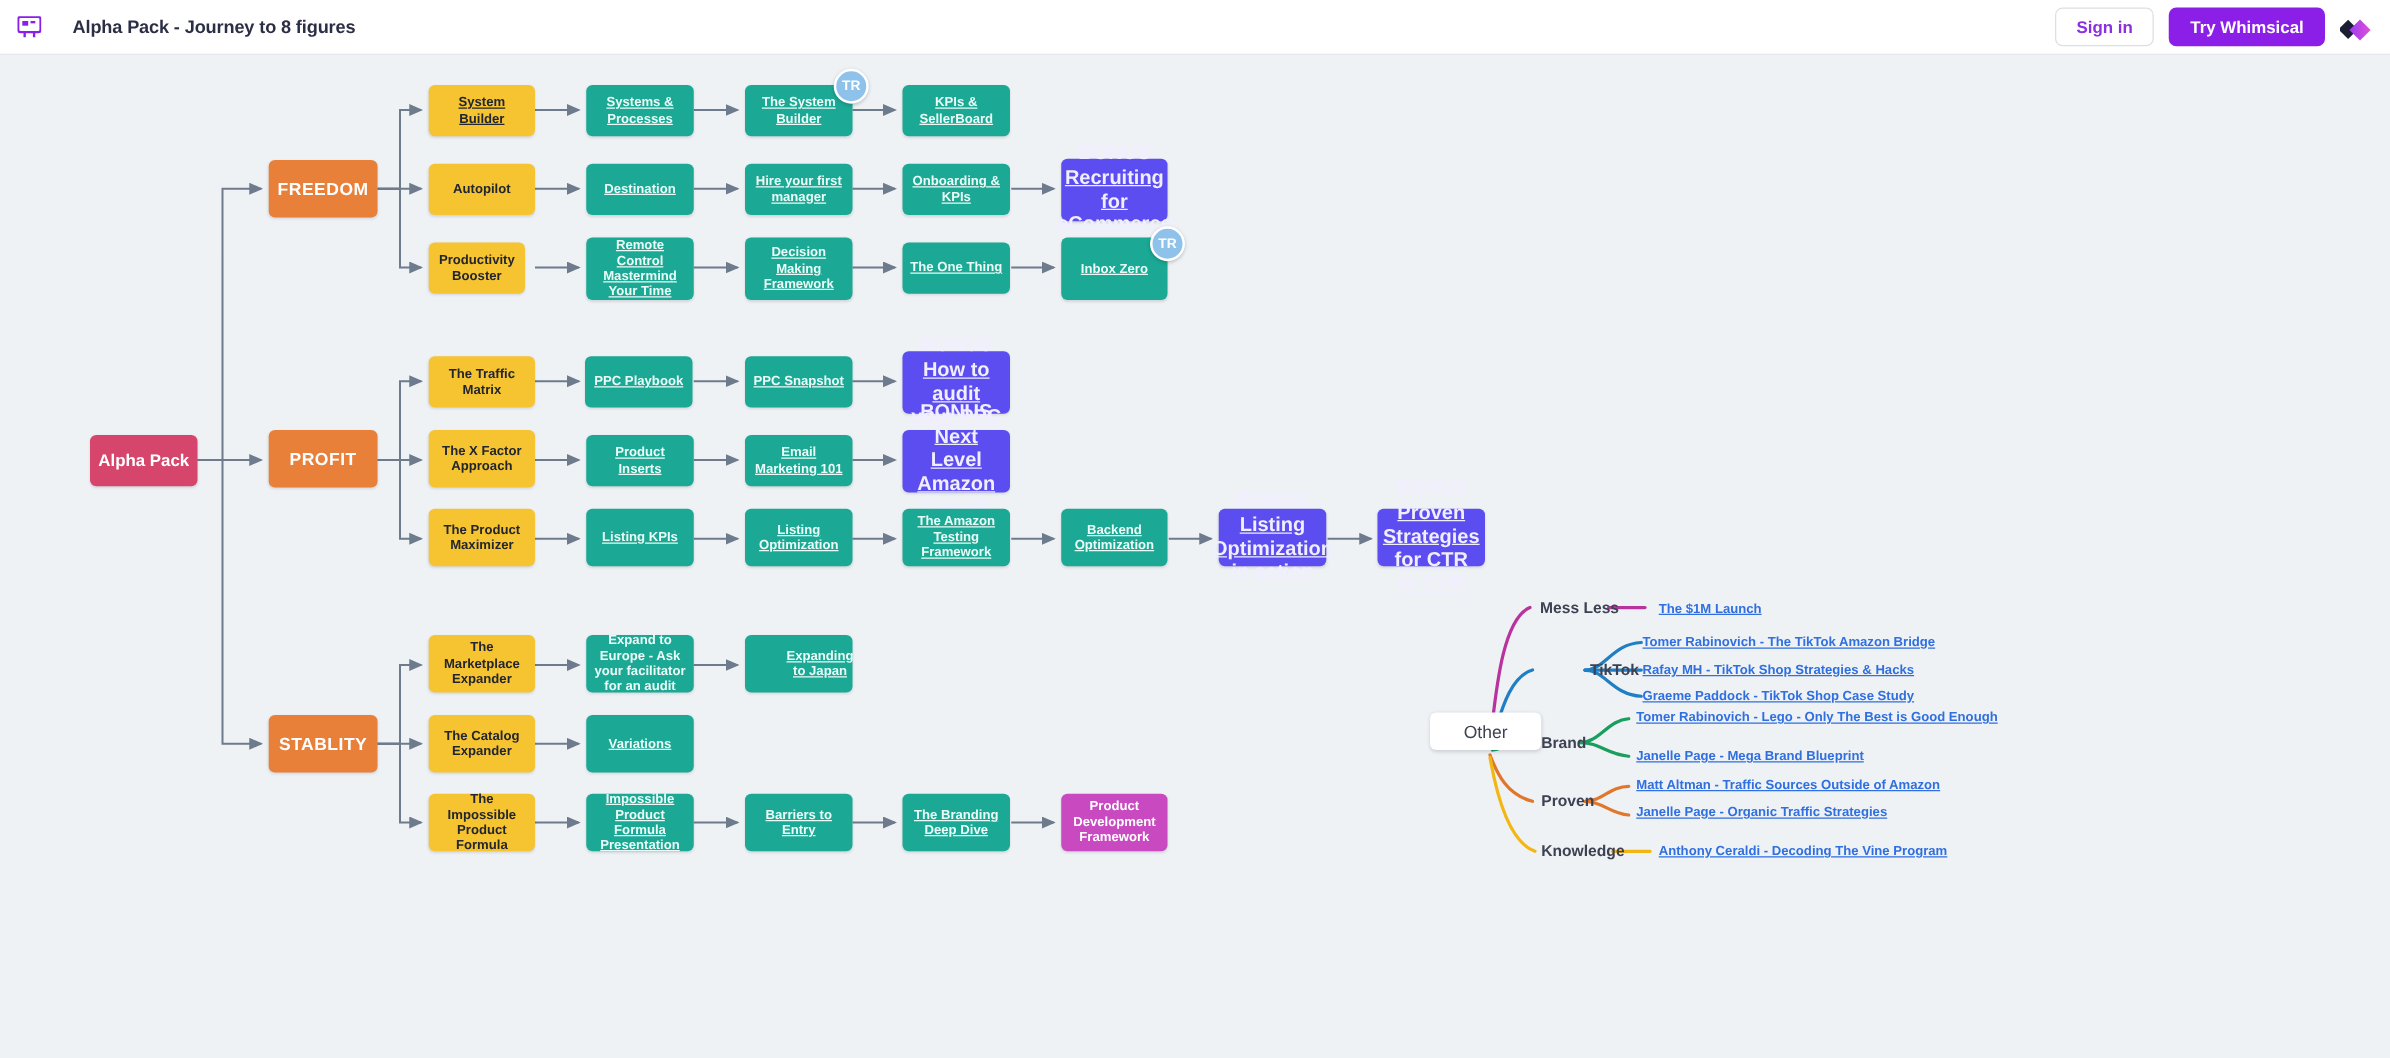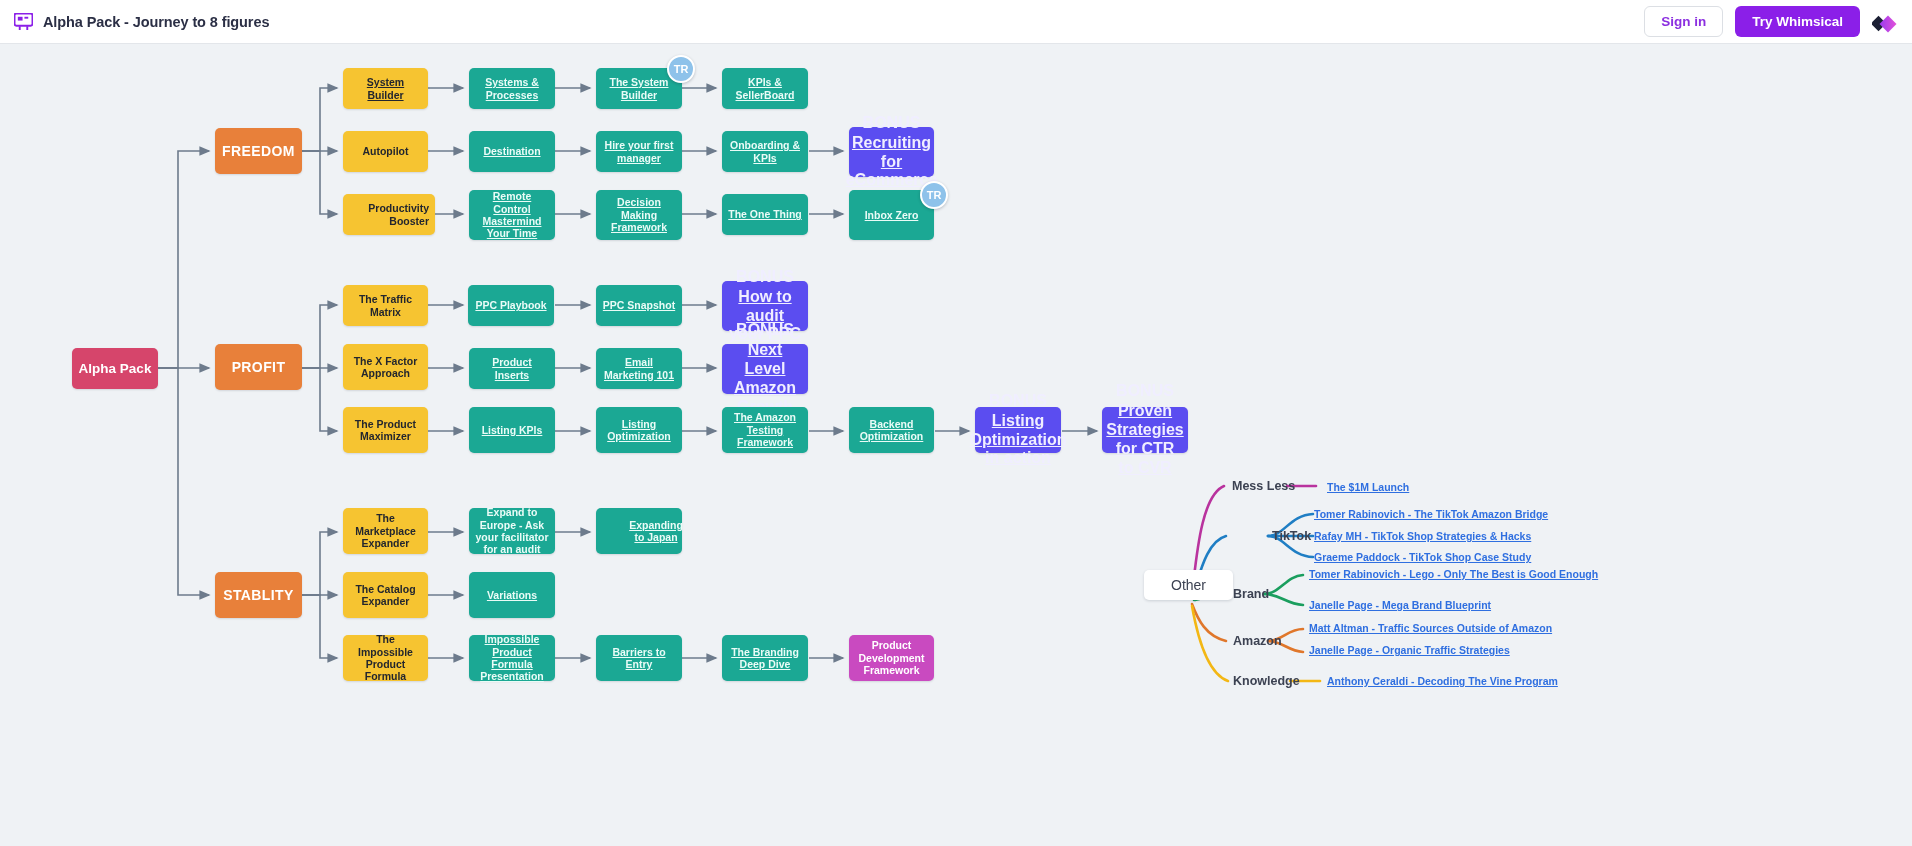--- a/index.html
+++ b/index.html
@@ -12,21 +12,21 @@
 
   
   .topbar {
     position: absolute; left: 0; top: 0;
     width: 1912px; height: 44px;
     background: #ffffff;
     border-bottom: 1px solid #e3e6ea;
     display: flex; align-items: center;
     z-index: 50;
   }
-  .topbar-left { display: flex; align-items: center; gap: 10px; padding-left: 14px; }
+  .topbar-left { display: flex; align-items: center; gap: 25px; padding-left: 14px; }
   .board-icon { width: 19px; height: 17px; display:block; }
   .board-title {
     font-size: 14.5px; font-weight: bold; color: #2b2f45;
     letter-spacing: -0.1px;
   }
   .topbar-right {
     margin-left: auto; display: flex; align-items: flex-end;
     gap: 12px; padding-right: 14px;
   }
   .btn-signin {
@@ -261,21 +261,21 @@
     <span class="lnk">Hire your first manager</span>
     </div>
   <div class="node n-teal" style="left:722px; top:87px; width:86px; height:41px;">
     <span class="lnk">Onboarding &amp; KPIs</span>
     </div>
   <div class="node n-purple" style="left:849px; top:83px; width:85px; height:50px; flex-direction:column;">
     <span class="bonus">BONUS</span>
     <span class="lnk">Recruiting for eCommerce</span>
     </div>
 
-  <div class="node n-yellow" style="left:343px; top:150px; width:92px; height:41px;text-align:right;">
+  <div class="node n-yellow" style="left:343px; top:150px; width:77px; height:41px;">
     <span>Productivity Booster</span>
     </div>
   <div class="node n-teal" style="left:469px; top:146px; width:86px; height:50px;">
     <span class="lnk">Remote Control Mastermind Your Time</span>
     </div>
   <div class="node n-teal" style="left:596px; top:146px; width:86px; height:50px;">
     <span class="lnk">Decision Making Framework</span>
     </div>
   <div class="node n-teal" style="left:722px; top:150px; width:86px; height:41px;">
     <span class="lnk">The One Thing</span>
@@ -391,21 +391,21 @@
     <span>Graeme Paddock - TikTok Shop Case Study</span></div>
 
   <div class="mm-branch" style="left:1233px; top:543px;">
     <span>Brand</span></div>
   <div class="mm-leaf" style="left:1309px; top:524px; color:#2f6fe0;">
     <span>Tomer Rabinovich - Lego - Only The Best is Good Enough</span></div>
   <div class="mm-leaf" style="left:1309px; top:555px; color:#2f6fe0;">
     <span>Janelle Page - Mega Brand Blueprint</span></div>
 
   <div class="mm-branch" style="left:1233px; top:590px;">
-    <span>Amazon</span></div>
+    <span>Proven</span></div>
   <div class="mm-leaf" style="left:1309px; top:578px; color:#2f6fe0;">
     <span>Matt Altman - Traffic Sources Outside of Amazon</span></div>
   <div class="mm-leaf" style="left:1309px; top:600px; color:#2f6fe0;">
     <span>Janelle Page - Organic Traffic Strategies</span></div>
 
   <div class="mm-branch" style="left:1233px; top:630px;">
     <span>Knowledge</span></div>
   <div class="mm-leaf" style="left:1327px; top:631px; color:#2f6fe0;">
     <span>Anthony Ceraldi - Decoding The Vine Program</span></div>
 

